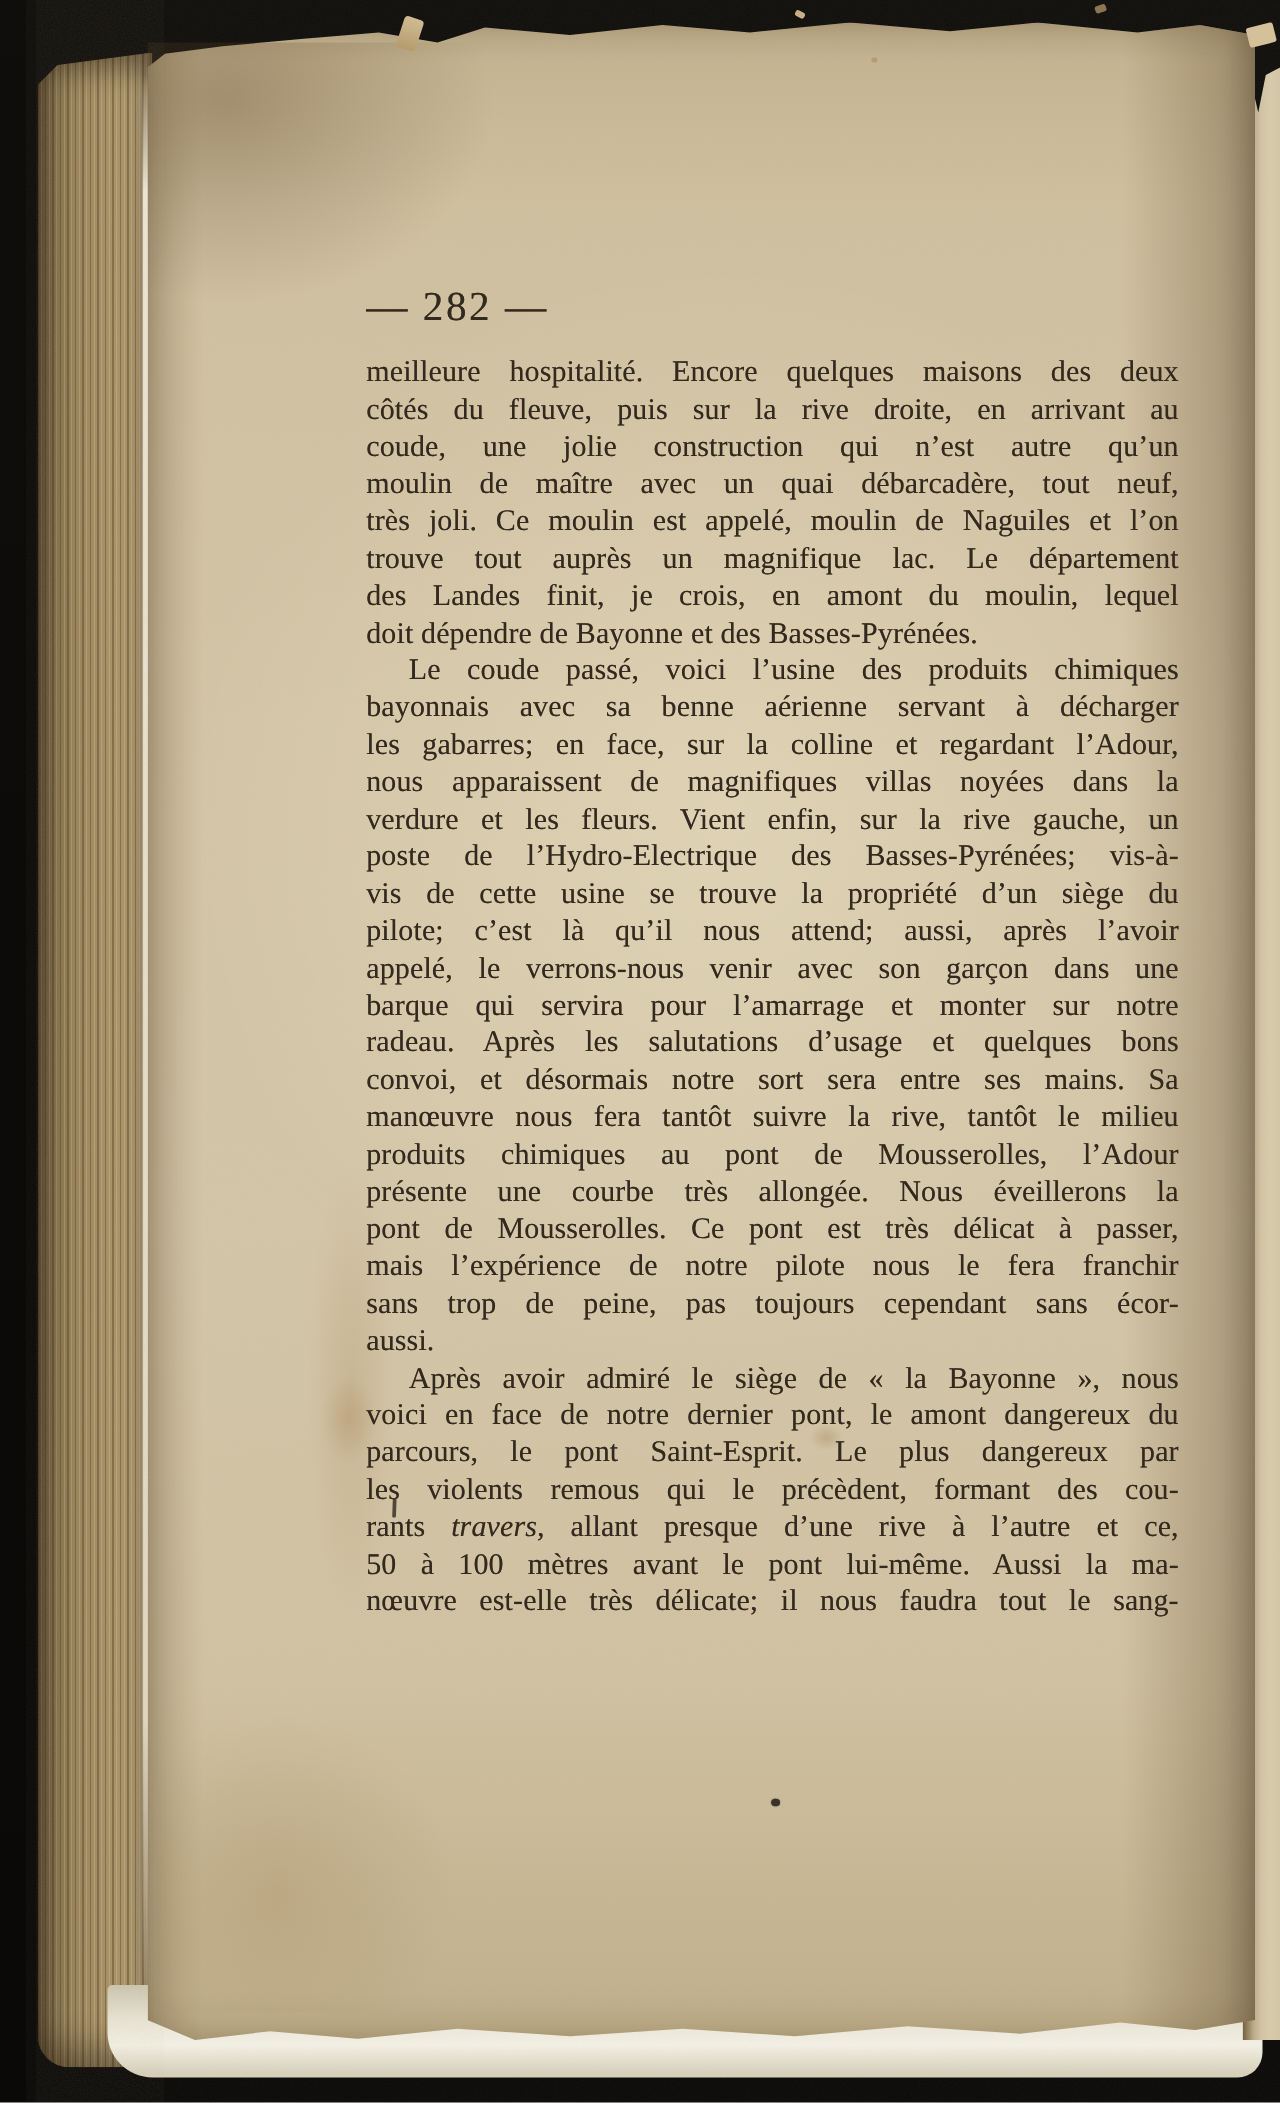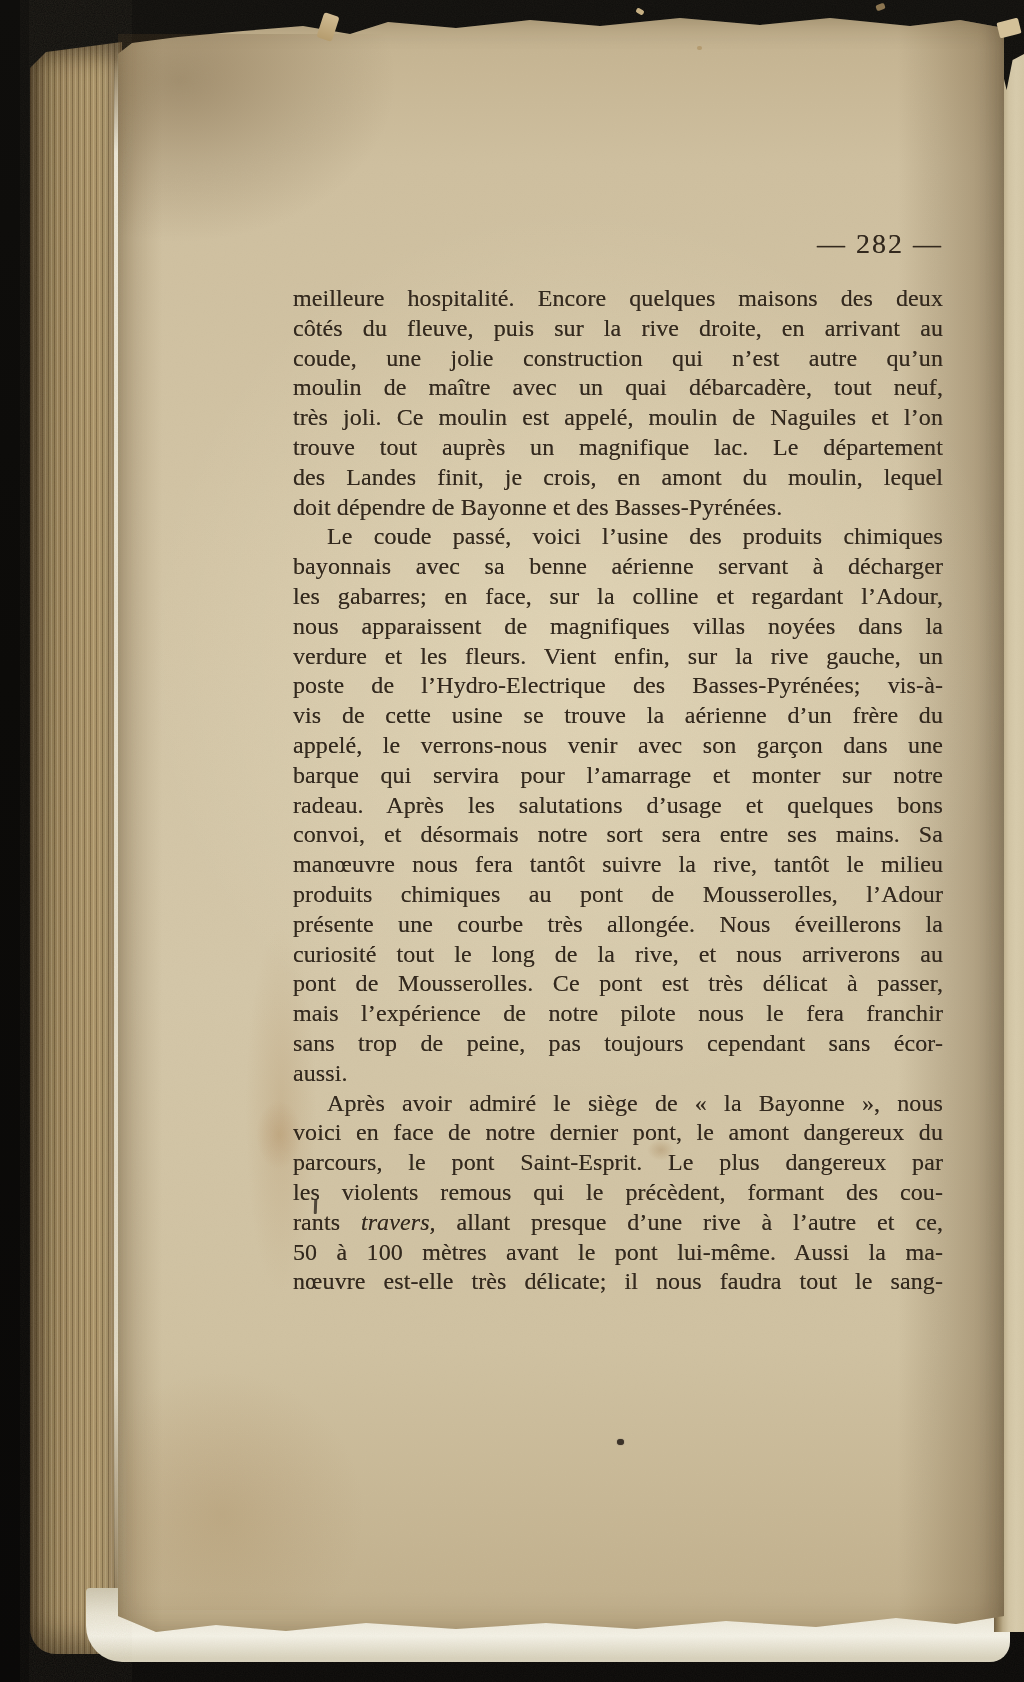--- a/index.html
+++ b/index.html
@@ -76,21 +76,21 @@
   .crumb{position:absolute;z-index:6;}
   .crumb-1{left:636px;top:9px;width:8px;height:5px;background:#c7b083;transform:rotate(28deg);border-radius:2px;}
   .crumb-2{left:697px;top:46px;width:5px;height:4px;background:#b49b70;border-radius:2px;}
   .crumb-3{left:320px;top:14px;width:16px;height:26px;background:linear-gradient(180deg,#d0bb92,#b59c6e);transform:rotate(18deg);border-radius:3px;}
   .crumb-4{left:998px;top:20px;width:22px;height:16px;background:#d4c199;transform:rotate(-14deg);border-radius:2px;}
   .crumb-5{left:876px;top:4px;width:9px;height:6px;background:#8c7550;transform:rotate(-20deg);border-radius:2px;}
 
   
   .page-number{
     position:absolute;left:293px;top:228px;width:650px;z-index:5;
-    text-align:right;font-size:28px;color:#33291e;letter-spacing:2px;
+    text-align:left;font-size:33px;color:#33291e;letter-spacing:2px;
     text-shadow:0 0 .5px rgba(51,41,30,.65);
   }
   .text-block{
     position:absolute;left:293px;top:284px;width:650px;z-index:5;
     font-size:24px;line-height:29.8px;color:#33291e;
     text-shadow:0 0 .5px rgba(51,41,30,.6);
     letter-spacing:.1px;
   }
   .line{text-align:justify;text-align-last:justify;}
   .line.flush{text-align-last:left;}
@@ -136,29 +136,29 @@
       <div class="line">très joli. Ce moulin est appelé, moulin de Naguiles et l’on</div>
       <div class="line">trouve tout auprès un magnifique lac. Le département</div>
       <div class="line">des Landes finit, je crois, en amont du moulin, lequel</div>
       <div class="line flush">doit dépendre de Bayonne et des Basses-Pyrénées.</div>
       <div class="line indent">Le coude passé, voici l’usine des produits chimiques</div>
       <div class="line">bayonnais avec sa benne aérienne servant à décharger</div>
       <div class="line">les gabarres; en face, sur la colline et regardant l’Adour,</div>
       <div class="line">nous apparaissent de magnifiques villas noyées dans la</div>
       <div class="line">verdure et les fleurs. Vient enfin, sur la rive gauche, un</div>
       <div class="line">poste de l’Hydro-Electrique des Basses-Pyrénées; vis-à-</div>
-      <div class="line">vis de cette usine se trouve la aérienne d’un frère du</div>
+      <div class="line">vis de cette usine se trouve la propriété d’un siège du</div>
+      <div class="line">pilote; c’est là qu’il nous attend; aussi, après l’avoir</div>
       <div class="line">appelé, le verrons-nous venir avec son garçon dans une</div>
       <div class="line">barque qui servira pour l’amarrage et monter sur notre</div>
       <div class="line">radeau. Après les salutations d’usage et quelques bons</div>
       <div class="line">convoi, et désormais notre sort sera entre ses mains. Sa</div>
       <div class="line">manœuvre nous fera tantôt suivre la rive, tantôt le milieu</div>
       <div class="line">produits chimiques au pont de Mousserolles, l’Adour</div>
       <div class="line">présente une courbe très allongée. Nous éveillerons la</div>
-      <div class="line">curiosité tout le long de la rive, et nous arriverons au</div>
       <div class="line">pont de Mousserolles. Ce pont est très délicat à passer,</div>
       <div class="line">mais l’expérience de notre pilote nous le fera franchir</div>
       <div class="line">sans trop de peine, pas toujours cependant sans écor-</div>
       <div class="line flush">aussi.</div>
       <div class="line indent">Après avoir admiré le siège de « la Bayonne », nous</div>
       <div class="line">voici en face de notre dernier pont, le amont dangereux du</div>
       <div class="line">parcours, le pont Saint-Esprit. Le plus dangereux par</div>
       <div class="line">les violents remous qui le précèdent, formant des cou-</div>
       <div class="line">rants <em>travers,</em> allant presque d’une rive à l’autre et ce,</div>
       <div class="line">50 à 100 mètres avant le pont lui-même. Aussi la ma-</div>

